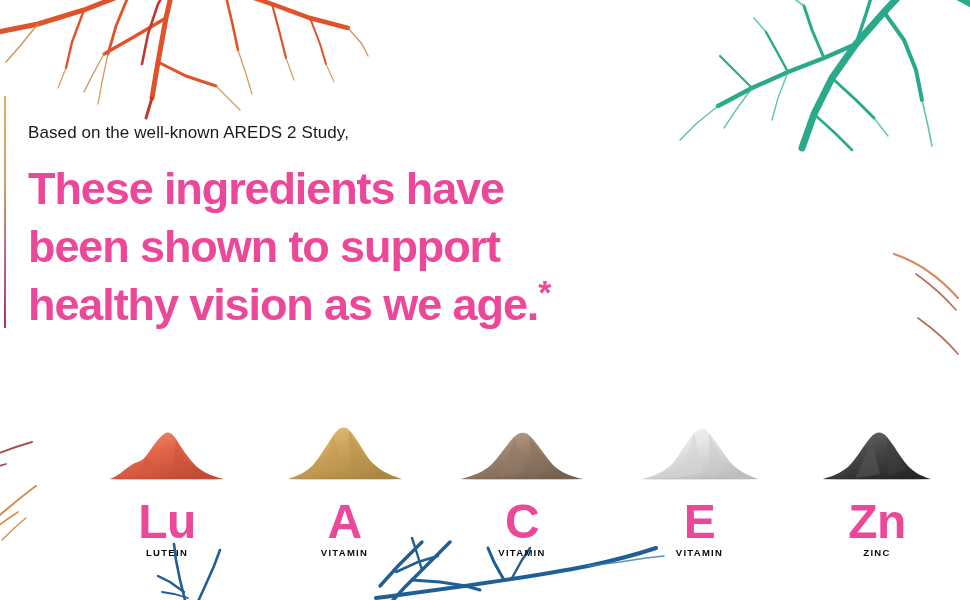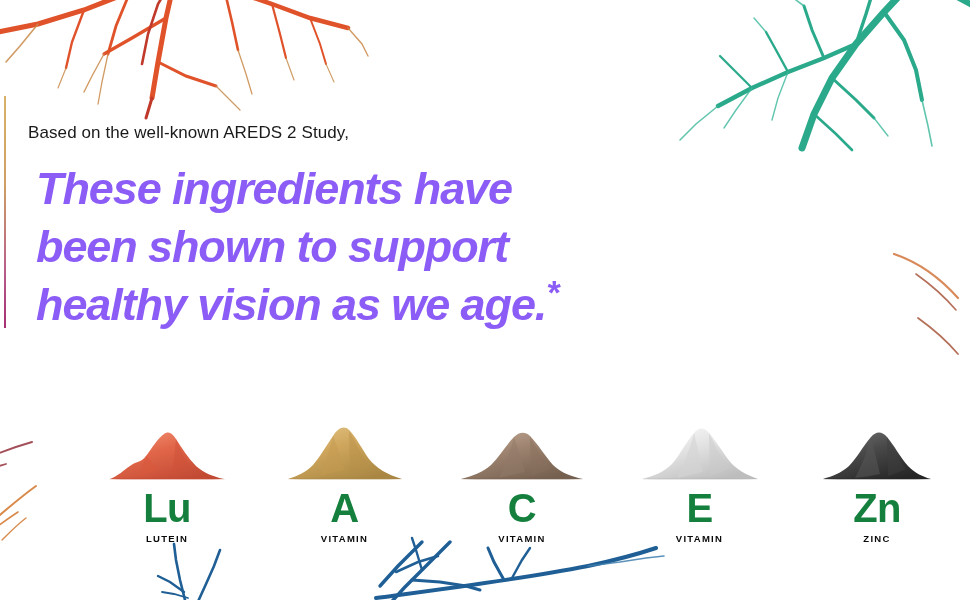--- a/index.html
+++ b/index.html
@@ -53,25 +53,24 @@
     line-height: 26px;
     color: #1a1a1a;
     font-weight: 400;
     letter-spacing: 0.1px;
     margin: 0 0 14px 0;
   }
   #headline {
     font-size: 45px;
     line-height: 58px;
     font-weight: 700;
-    color: #8b5cf6;
+    color: #ec4899;
     letter-spacing: -1.1px;
-    margin: 8px;
+    margin: 0;
     white-space: pre-line;
-    font-style: italic;
   }
   #headline .asterisk {
     font-size: 34px;
     vertical-align: super;
     line-height: 0;
     letter-spacing: 0;
   }
 
   
   #ingredients {
@@ -91,26 +90,26 @@
   }
   .pile-wrap {
     height: 62px;
     width: 130px;
     display: flex;
     align-items: flex-end;
     justify-content: center;
   }
   .pile { display: block; }
   .symbol {
-    font-size: 40px;
+    font-size: 48px;
     font-weight: 700;
-    color: #15803d;
+    color: #ec4899;
     letter-spacing: -0.6px;
     line-height: 44px;
-    margin-top: 6px;
+    margin-top: 20px;
   }
   .sub {
     font-size: 9.5px;
     font-weight: 700;
     color: #0a0a0a;
     letter-spacing: 1.3px;
     line-height: 12px;
     margin-top: 3px;
     text-transform: uppercase;
   }

